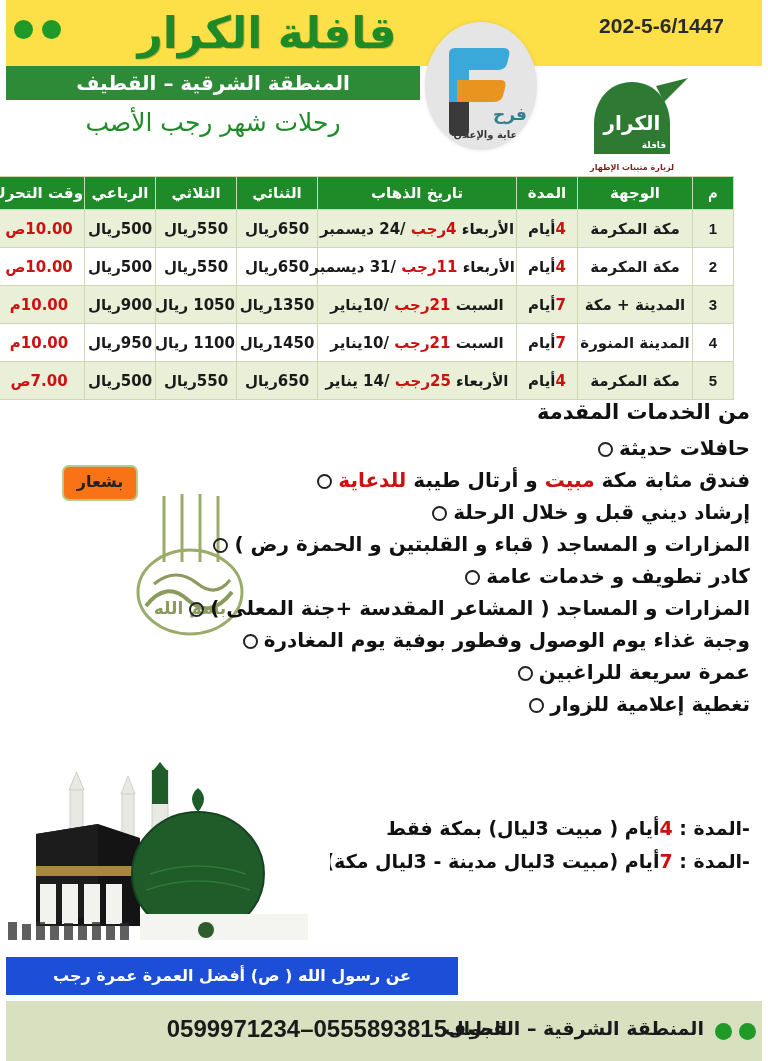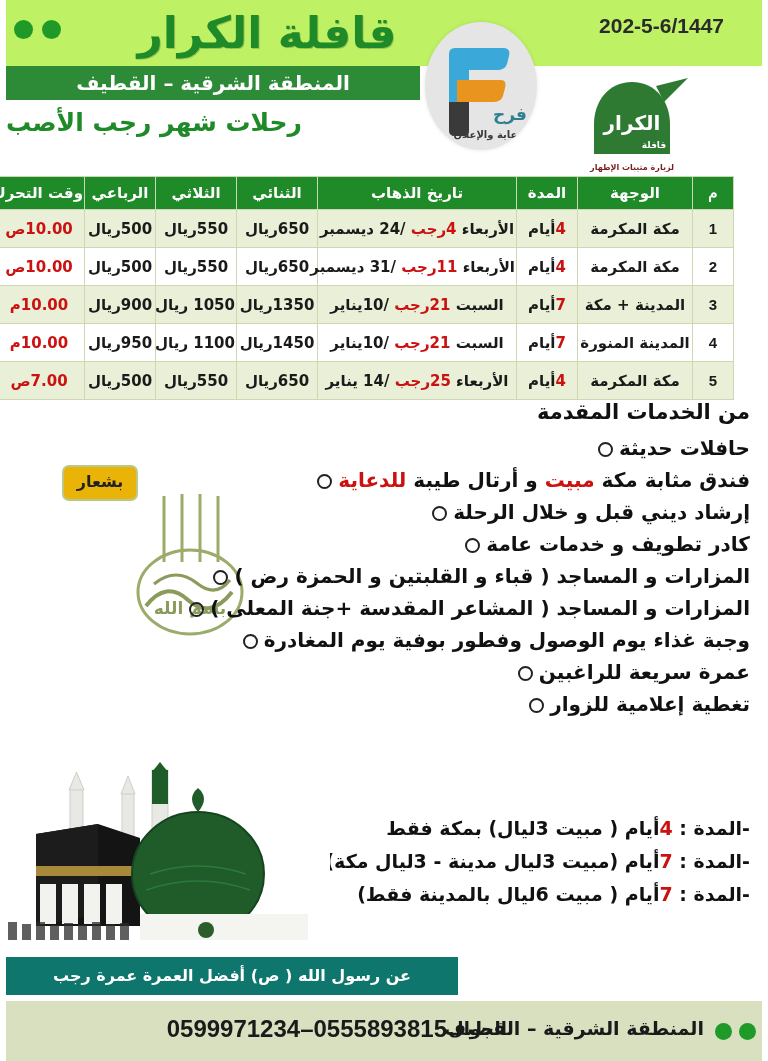--- a/index.html
+++ b/index.html
@@ -16,21 +16,21 @@
     font-family: "DejaVu Sans", "Liberation Sans", sans-serif;
     overflow: hidden;
     direction: rtl;
   }
 
   
   .top-banner {
     position: absolute;
     left: 6px; top: 0;
     width: 756px; height: 66px;
-    background: #bef264;
+    background: #fde047;
   }
   .brand-title {
     position: absolute;
     right: 330px; top: 2px;
     width: 330px;
     text-align: center;
     font-size: 44px;
     font-weight: bold;
     color: #1f8a28;
     letter-spacing: 1px;
@@ -69,23 +69,23 @@
     text-align: center;
     line-height: 34px;
     white-space: nowrap;
   }
 
   
   .trips-title {
     position: absolute;
     left: 6px; top: 108px;
     width: 414px;
-    text-align: left;
+    text-align: center;
     font-size: 25px;
-    font-weight: bold;
+    font-weight: normal;
     color: #1f8a28;
     white-space: nowrap;
   }
 
   
   .farah-logo {
     position: absolute;
     left: 425px; top: 22px;
     width: 112px; height: 128px;
     background: #e5e5e5;
@@ -202,21 +202,21 @@
     vertical-align: middle;
   }
 
   
   .shiar-badge {
     position: absolute;
     left: 62px; top: 465px;
     width: 72px; height: 32px;
     border: 2px solid #b9c98a;
     border-radius: 7px;
-    background: #eab308;
+    background: #f97316;
     text-align: center;
     line-height: 30px;
     font-size: 16px;
     font-weight: bold;
     color: #222222;
   }
 
   
   .calligraphy {
     position: absolute;
@@ -245,21 +245,21 @@
     left: 0; top: 762px;
     width: 330px; height: 200px;
     overflow: hidden;
   }
 
   
   .hadith-band {
     position: absolute;
     left: 6px; top: 957px;
     width: 452px; height: 38px;
-    background: #0f766e;
+    background: #1d4ed8;
     color: #ffffff;
     font-size: 16px;
     font-weight: bold;
     text-align: center;
     line-height: 38px;
     white-space: nowrap;
   }
 
   
   .footer {
@@ -425,33 +425,32 @@
       <text x="72" y="126" font-family="DejaVu Sans, sans-serif" font-size="17" font-weight="bold" fill="#8a9b5c" text-anchor="middle">بسم الله</text>
     </svg>
   </div>
 
   <div class="services">
     <div class="services-head">من الخدمات المقدمة</div>
     <div id="services-list">
         <div class="service-item">حافلات حديثة<span class="bullet"></span></div>
         <div class="service-item">فندق مثابة مكة <span class="red">مبيت</span> و أرتال طيبة <span class="red">للدعاية</span><span class="bullet"></span></div>
         <div class="service-item">إرشاد ديني قبل و خلال الرحلة<span class="bullet"></span></div>
+        <div class="service-item">المزارات و المساجد ( قباء و القلبتين و الحمزة رض  )<span class="bullet"></span></div>
         <div class="service-item">كادر تطويف و خدمات عامة<span class="bullet"></span></div>
-        <div class="service-item">المزارات و المساجد ( قباء و القلبتين و الحمزة رض  )<span class="bullet"></span></div>
         <div class="service-item">المزارات و المساجد ( المشاعر المقدسة +جنة المعلى  )<span class="bullet"></span></div>
         <div class="service-item">وجبة غذاء يوم الوصول وفطور بوفية يوم المغادرة<span class="bullet"></span></div>
         <div class="service-item">عمرة سريعة للراغبين<span class="bullet"></span></div>
         <div class="service-item">تغطية إعلامية للزوار<span class="bullet"></span></div>
       </div>
   </div>
 
   <div class="duration-notes" id="duration-notes">
       <div class="dur-line">-المدة : <span class="red">4</span>أيام ( مبيت  3ليال) بمكة فقط</div>
       <div class="dur-line">-المدة : <span class="red">7</span>أيام (مبيت  3ليال مدينة -  3ليال مكة)</div>
-      <div class="dur-line">-المدة : <span class="red">7</span>أيام ( مبيت  6ليال بالمدينة فقط)</div>
     </div>
 
   <div class="holy-image">
     <svg width="330" height="200" viewBox="0 0 330 200" aria-hidden="true">
       <rect x="0" y="0" width="330" height="200" fill="#ffffff"></rect>
 
       <g fill="#e8e8e4" stroke="#cfcfc8" stroke-width="1">
         <rect x="70" y="26" width="13" height="86"></rect>
         <polygon points="76.5,10 84,28 69,28"></polygon>
         <rect x="122" y="30" width="12" height="80"></rect>

